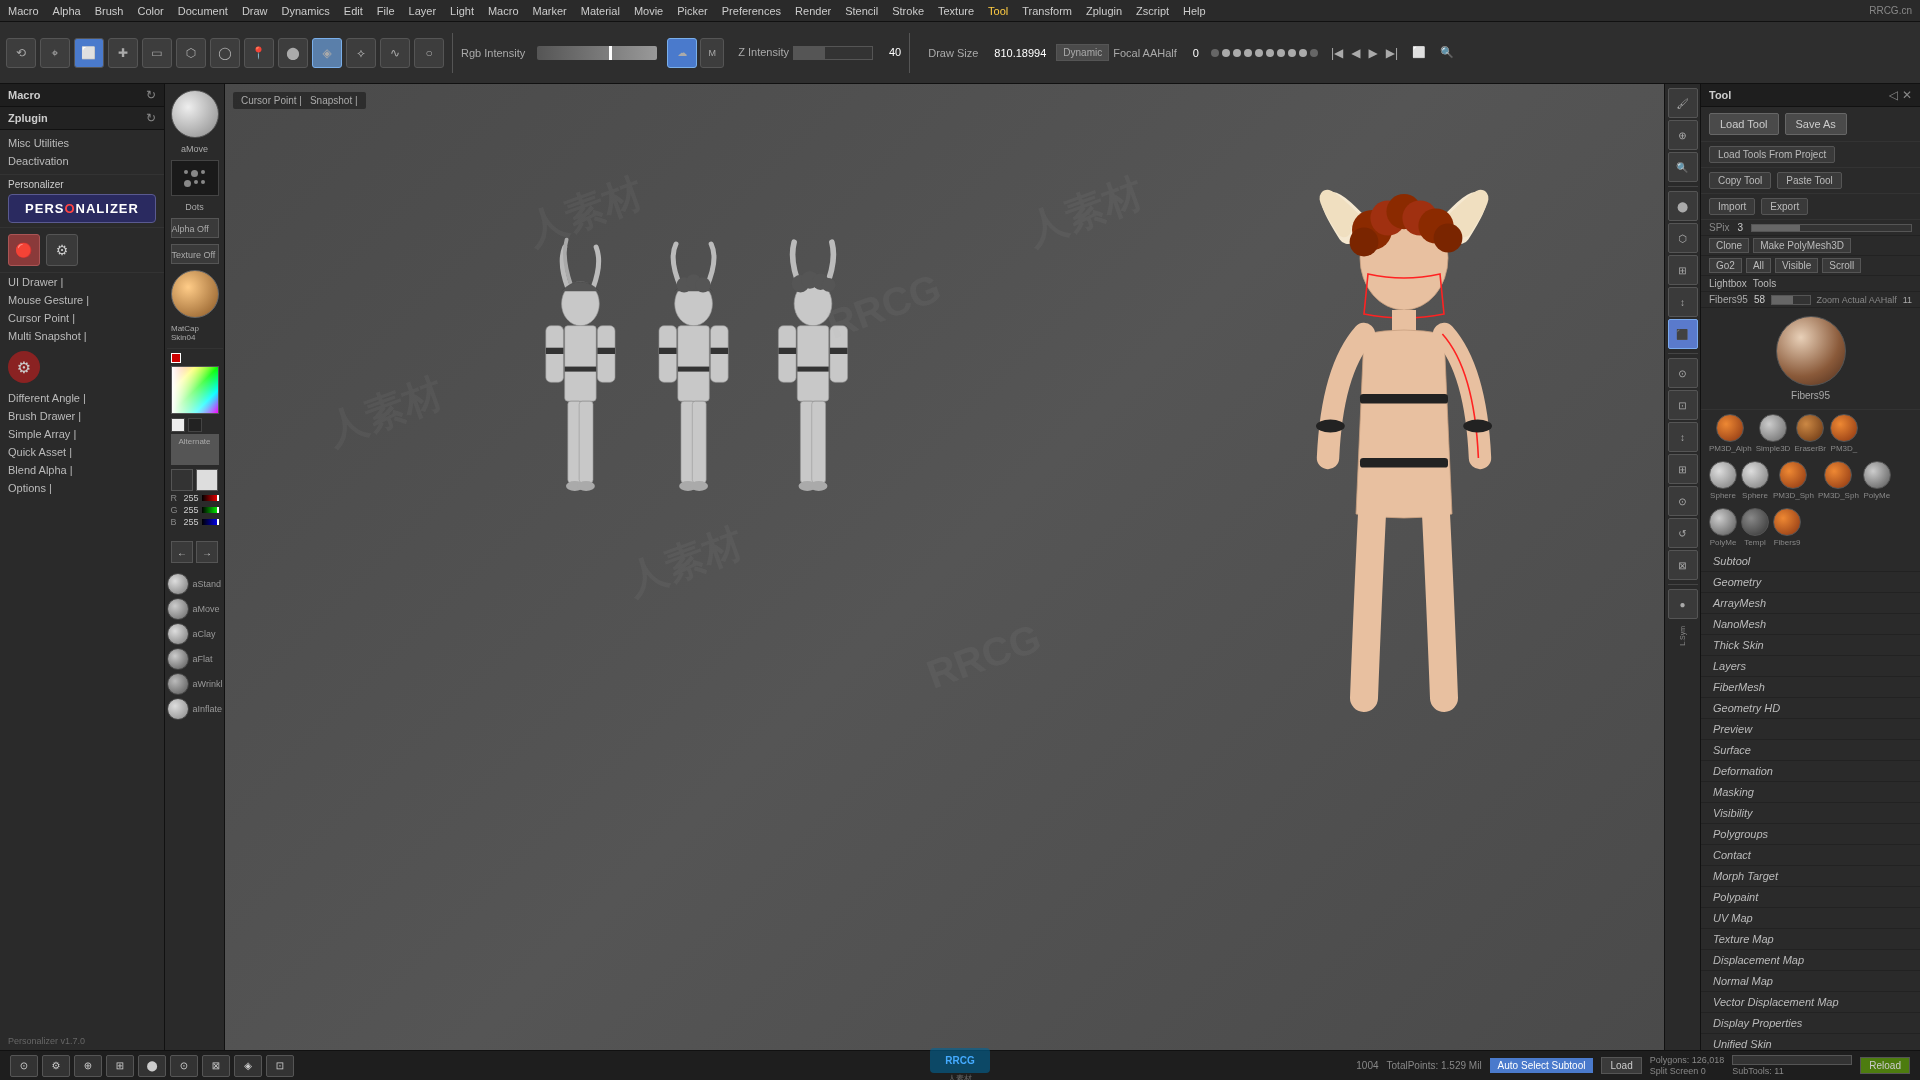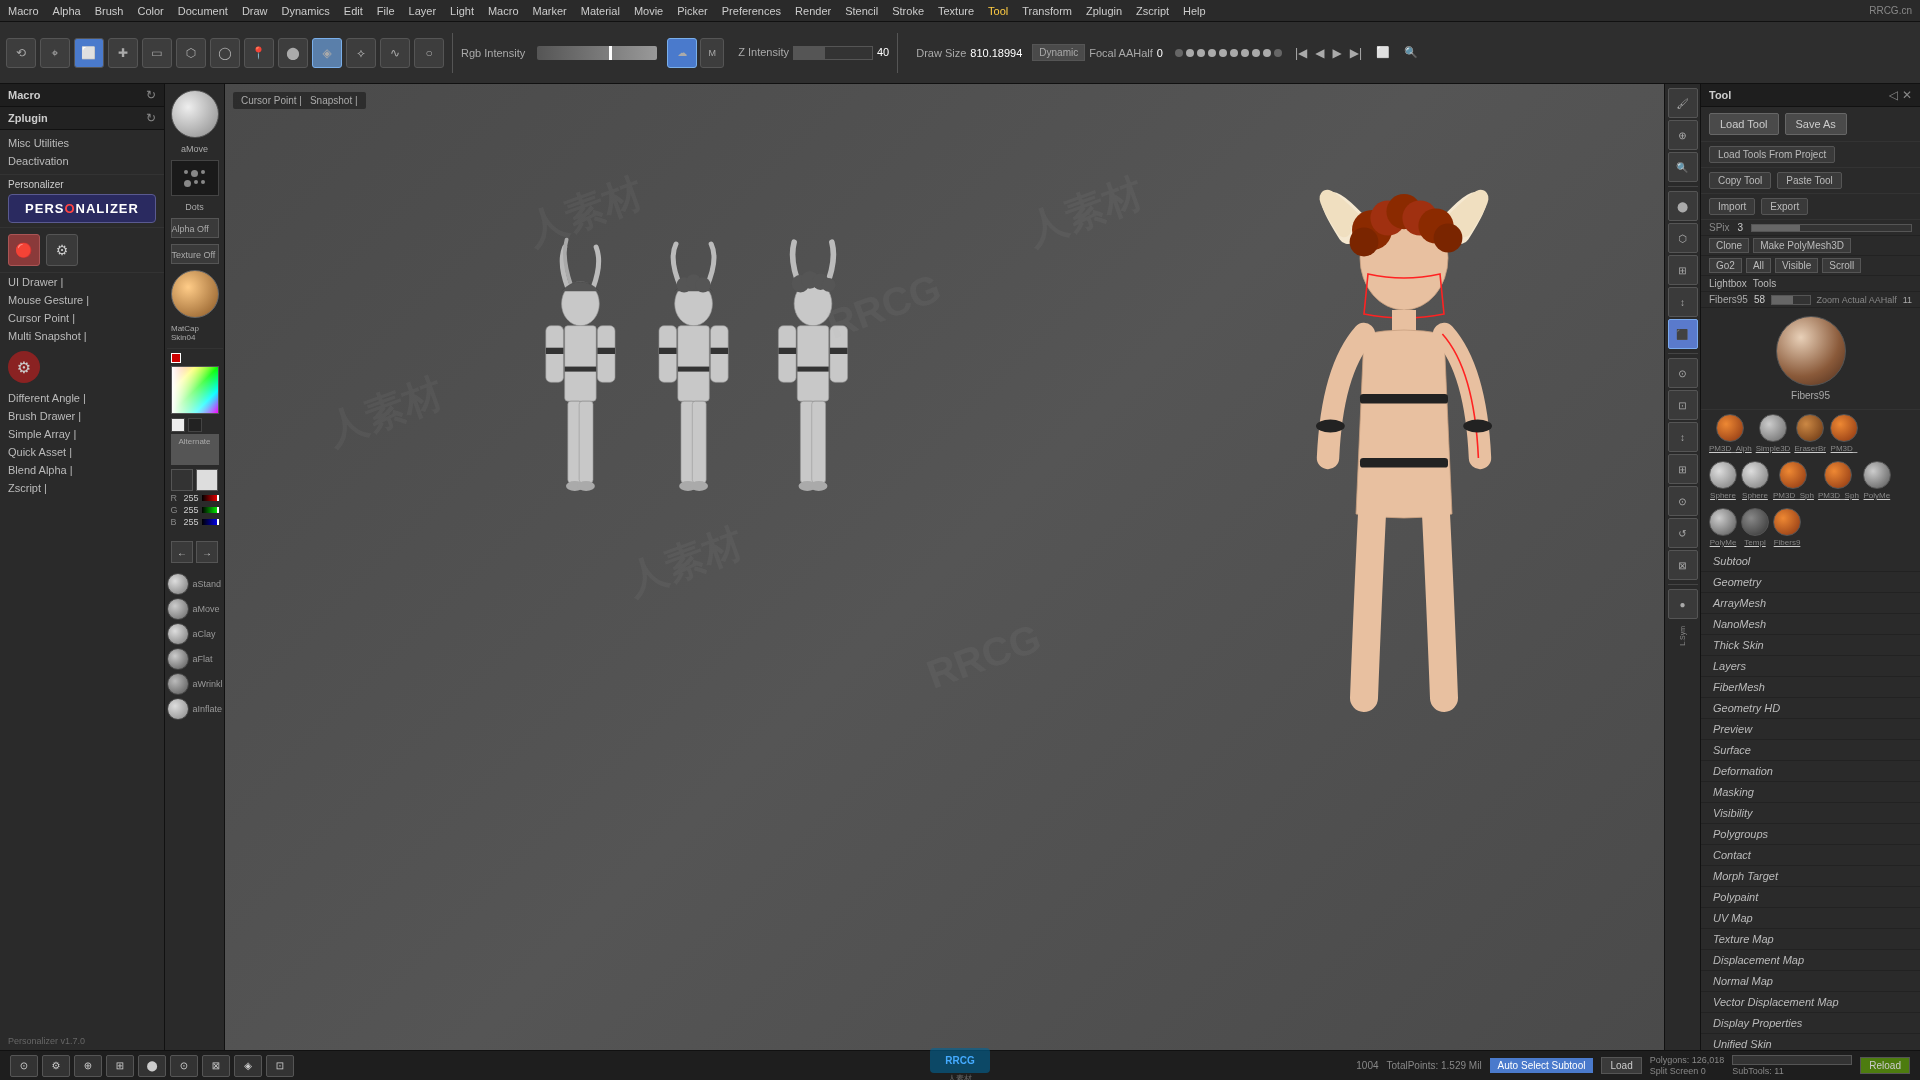--- a/index.html
+++ b/index.html
@@ -53,21 +53,21 @@
       align-items: center;
       justify-content: center;
       cursor: pointer;
       color: #aaa;
       font-size: 14px;
     }
     .toolbar-btn.active { background: #5a7faa; border-color: #7aafea; }
     .toolbar-btn.active-blue { background: #4a7acc; }
     .toolbar-divider { width: 1px; height: 40px; background: #555; margin: 0 4px; }
     .toolbar-label { color: #aaa; font-size: 11px; }
-    .toolbar-value { color: #fff; font-size: 11px; }
+    .toolbar-value { color: #fff; font-size: 11px; margin-left: 12px; }
 
     
     .intensity-bar {
       display: flex;
       align-items: center;
       gap: 6px;
       margin-left: 8px;
     }
     .slider-track {
       width: 120px;
@@ -615,21 +615,20 @@
       display: flex;
       gap: 4px;
       flex-wrap: wrap;
       padding: 4px 8px;
     }
     .sphere-item {
       display: flex;
       flex-direction: column;
       align-items: center;
       gap: 2px;
-      text-decoration: underline;
     }
     .sphere-label { font-size: 8px; color: #888; text-align: center; }
   </style>
 </head>
 <body>
 
 <div class="menu-bar">
   <span>Macro</span>
   <span>Alpha</span>
   <span>Brush</span>
@@ -801,21 +800,21 @@
       <div class="menu-item">
         <span>Simple Array |</span>
       </div>
       <div class="menu-item">
         <span>Quick Asset |</span>
       </div>
       <div class="menu-item">
         <span>Blend Alpha |</span>
       </div>
       <div class="menu-item">
-        <span>Zscript |</span>
+        <span>Options |</span>
       </div>
     </div>
 
     <div style="padding:4px 8px;margin-top:auto;color:#666;font-size:9px">Personalizer v1.7.0</div>
   </div>
 
   <div class="brush-panel">
 
     <div class="brush-preview"></div>
     <div class="brush-label">aMove</div>

